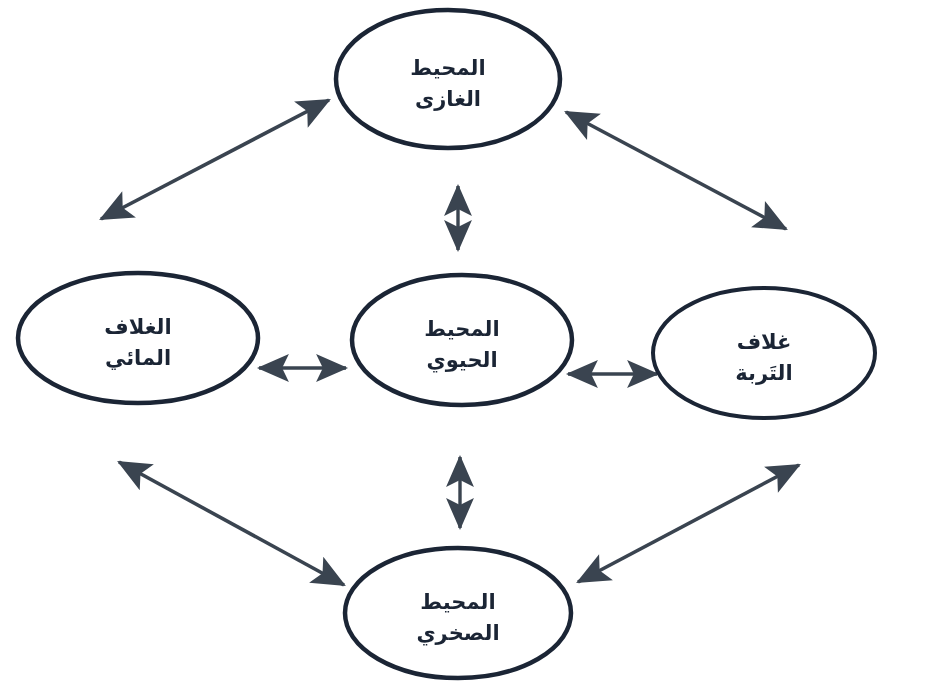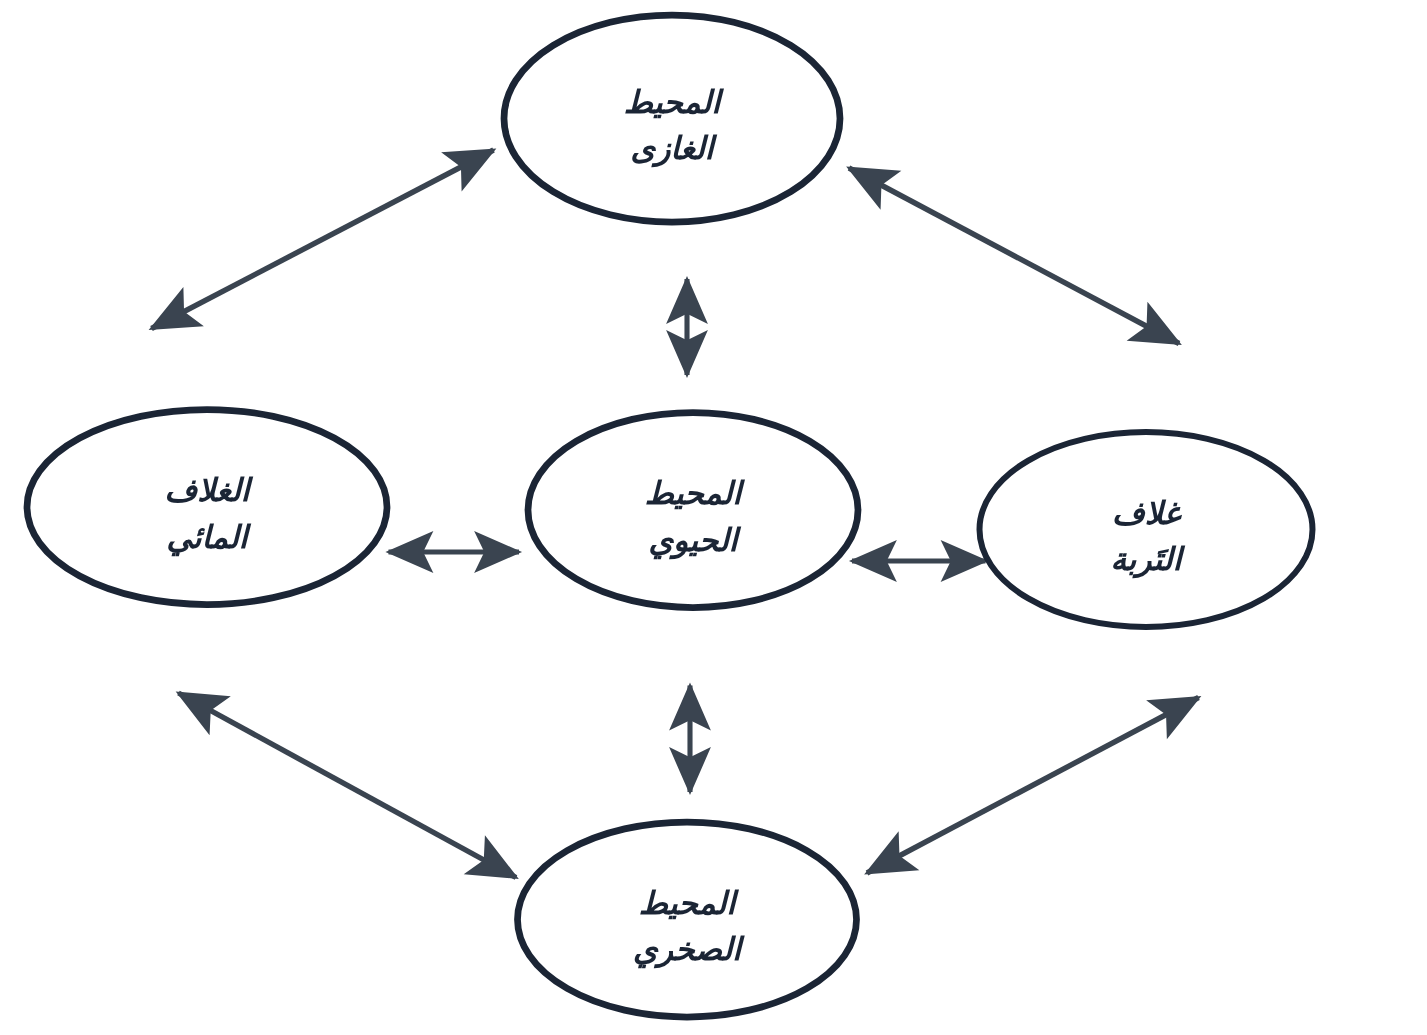--- a/index.html
+++ b/index.html
@@ -12,21 +12,20 @@
     width: 951px;
     height: 690px;
     overflow: hidden;
     font-family: "DejaVu Sans", "Liberation Sans", sans-serif;
   }
   #diagram-root {
     position: relative;
     width: 951px;
     height: 628px;
     background: #ffffff;
-    font-style: italic;
   }
   svg#diagram-svg {
     position: absolute;
     top: 0;
     left: 0;
     width: 951px;
     height: 690px;
     display: block;
   }
   .node-ellipse {

